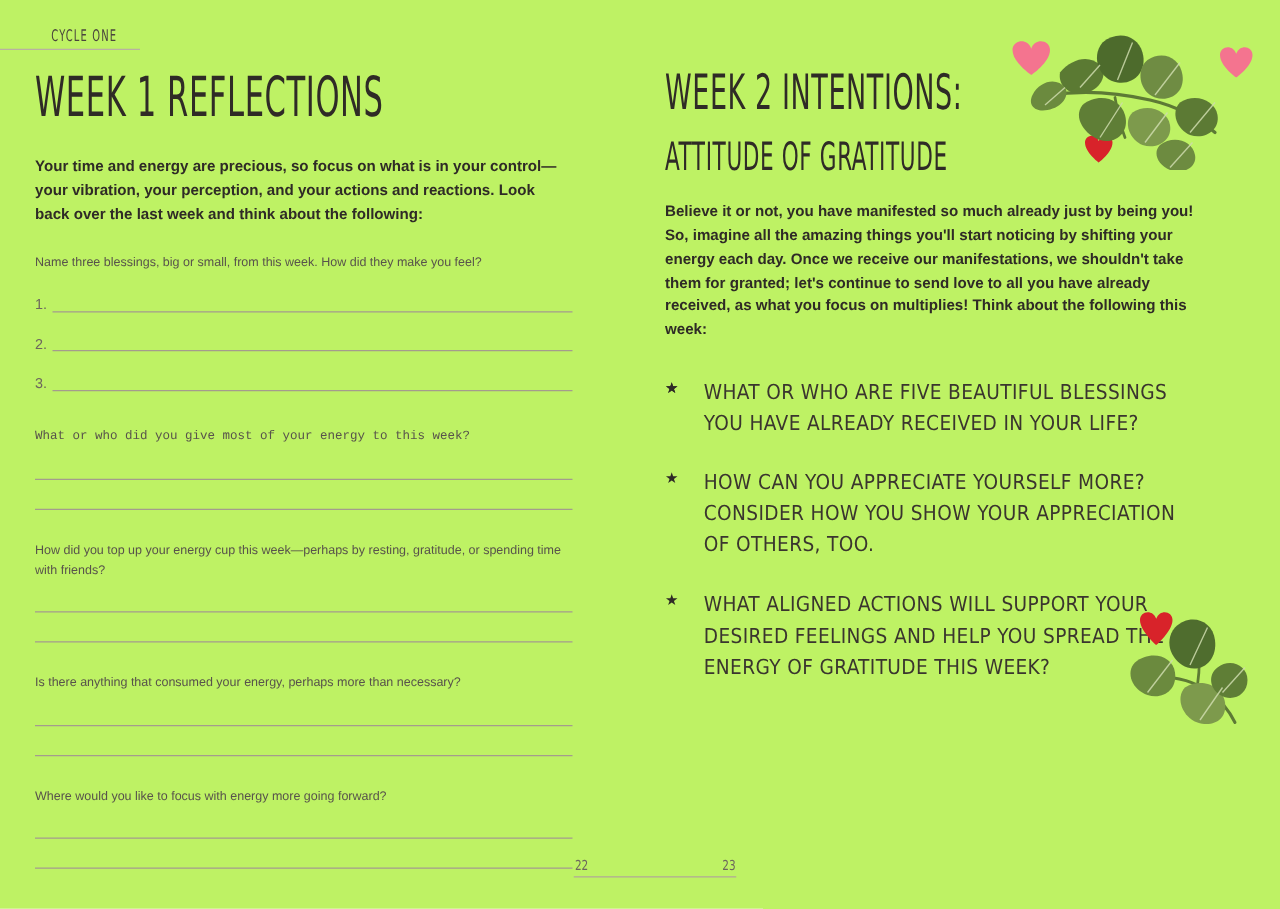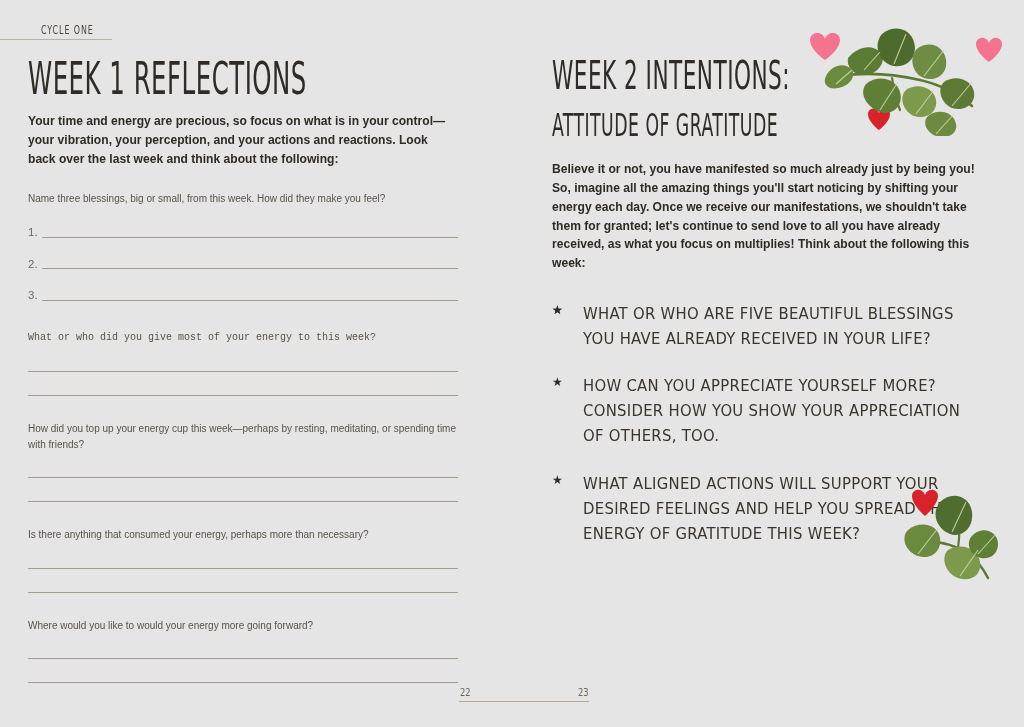--- a/index.html
+++ b/index.html
@@ -10,21 +10,21 @@
     width: 1024px;
     height: 727px;
     background: #fdfaf1;
     font-family: "Liberation Sans", sans-serif;
     overflow: hidden;
     position: relative;
   }
   .spread {
     position: absolute;
     inset: 0;
-    background: #e5e5e5;
+    background: #bef264;
   }
 
   
   .running-head {
     position: absolute;
     left: 0;
     top: 22px;
     width: 250px;
     height: 20px;
   }
@@ -51,21 +51,21 @@
 
   
   .page-left {
     position: absolute;
     left: 28px;
     top: 56px;
     width: 430px;
   }
   .page-right {
     position: absolute;
-    left: 552px;
+    left: 532px;
     top: 56px;
     width: 430px;
   }
 
   
   .display {
     font-family: "DejaVu Sans Condensed", "Liberation Sans Narrow", "Liberation Sans", sans-serif;
     color: #2f2b26;
     text-transform: uppercase;
     font-weight: 400;
@@ -209,50 +209,50 @@
     <div class="rule"></div>
     <div class="label display-ish">CYCLE ONE</div>
   </div>
 
   <div class="page-left">
 
     <div class="h1-wrap">
       <div class="display h1">WEEK 1 REFLECTIONS</div>
     </div>
 
-    <p class="intro" style="margin-top:16px; width:423px;">Your time and energy are precious, so focus on what is in your control—your vibration, your perception, and your actions and reactions. Look back over the last week and think about the following:</p>
+    <p class="intro" style="margin-top:28px; width:423px;">Your time and energy are precious, so focus on what is in your control—your vibration, your perception, and your actions and reactions. Look back over the last week and think about the following:</p>
 
     <p class="prompt" style="margin-top:22px;">Name three blessings, big or small, from this week. How did they make you feel?</p>
 
     <div class="numbered-line" style="margin-top:21px;">
       <span class="num">1.</span>
       <span class="rule-line"></span>
     </div>
     <div class="numbered-line" style="margin-top:19px;">
       <span class="num">2.</span>
       <span class="rule-line"></span>
     </div>
     <div class="numbered-line" style="margin-top:19px;">
       <span class="num">3.</span>
       <span class="rule-line"></span>
     </div>
 
     <p class="prompt" style="margin-top:27px;font-family:Liberation Mono, monospace;">What or who did you give most of your energy to this week?</p>
     <div class="rule-line" style="margin-top:26px;"></div>
     <div class="rule-line" style="margin-top:23px;"></div>
 
-    <p class="prompt" style="margin-top:25px;">How did you top up your energy cup this week—perhaps by resting, meditating, or spending time with friends?</p>
+    <p class="prompt" style="margin-top:25px;">How did you top up your energy cup this week—perhaps by resting, gratitude, or spending time with friends?</p>
     <div class="rule-line" style="margin-top:25px;"></div>
     <div class="rule-line" style="margin-top:23px;"></div>
 
     <p class="prompt" style="margin-top:25px;">Is there anything that consumed your energy, perhaps more than necessary?</p>
     <div class="rule-line" style="margin-top:25px;"></div>
     <div class="rule-line" style="margin-top:23px;"></div>
 
-    <p class="prompt" style="margin-top:25px;">Where would you like to would your energy more going forward?</p>
+    <p class="prompt" style="margin-top:25px;">Where would you like to focus with energy more going forward?</p>
     <div class="rule-line" style="margin-top:25px;"></div>
     <div class="rule-line" style="margin-top:23px;"></div>
   </div>
 
   <div class="page-right">
 
     <div class="h2-wrap">
       <div class="display h2">WEEK 2 INTENTIONS:</div>
     </div>
     <div class="h3-wrap" style="margin-top:18px;">

